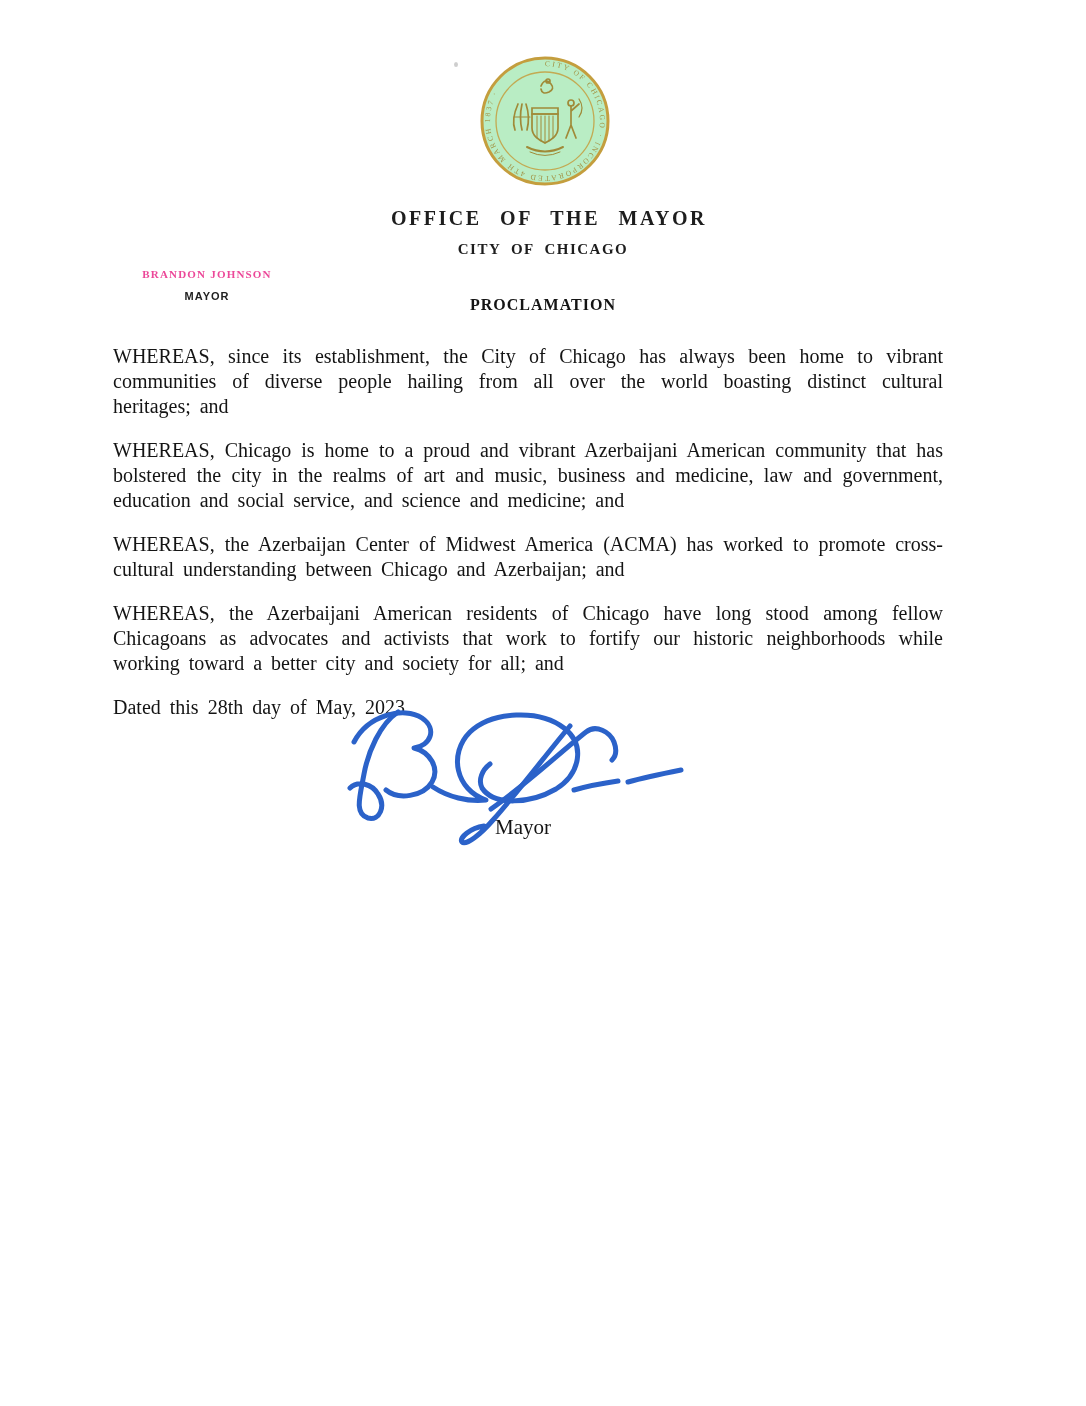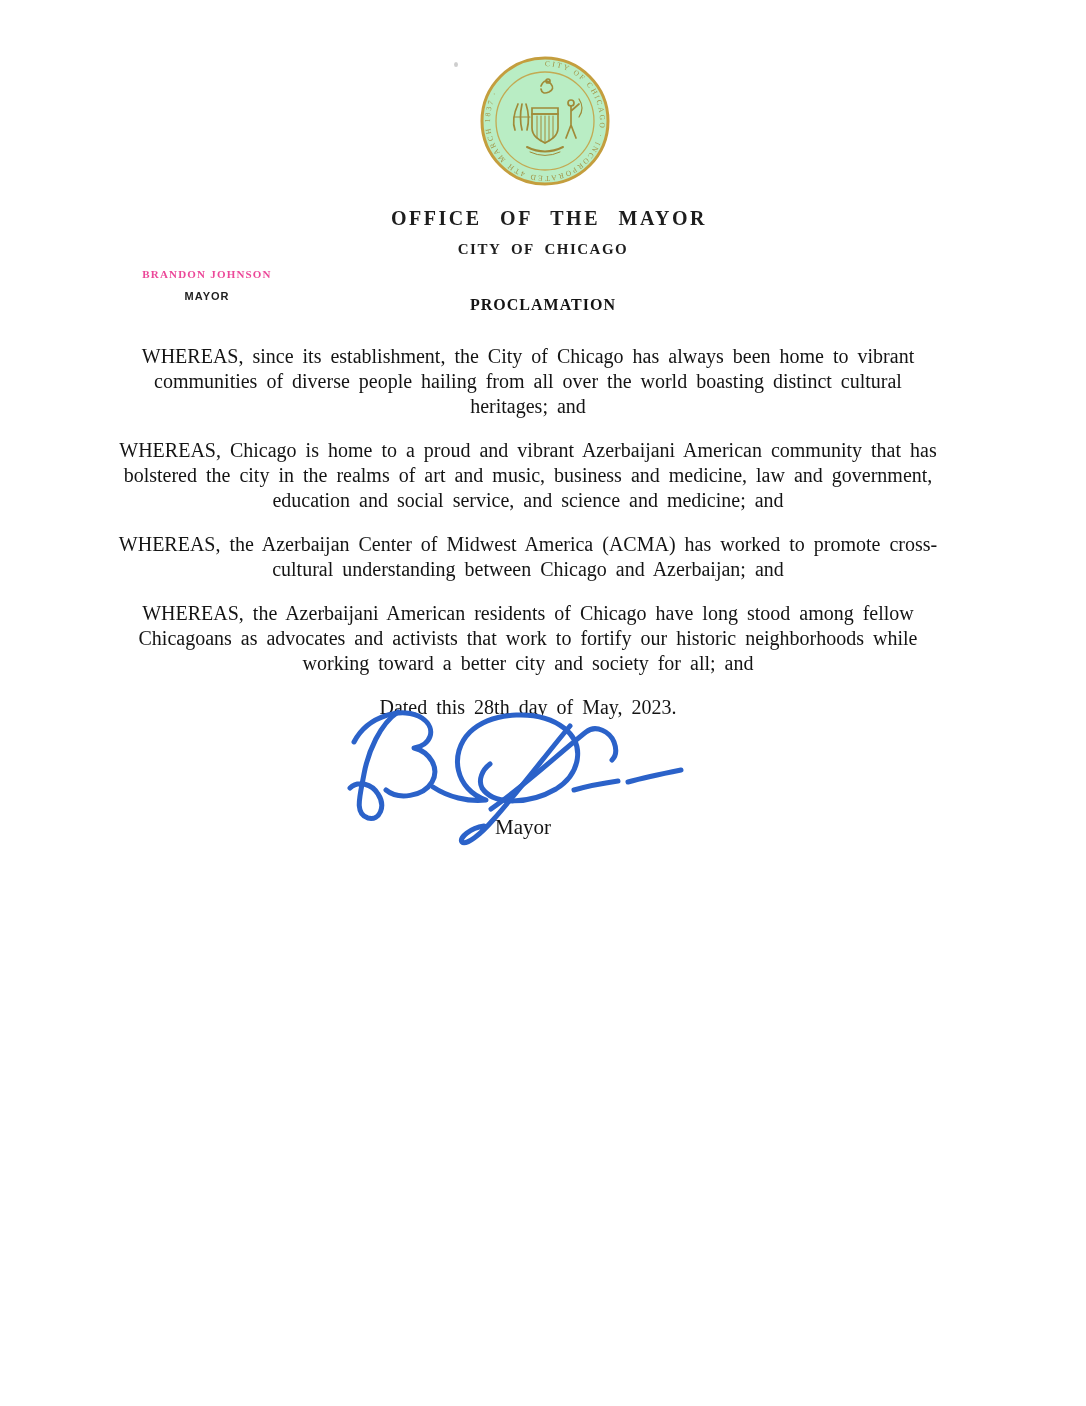--- a/index.html
+++ b/index.html
@@ -84,21 +84,21 @@
     position: absolute;
     left: 113px;
     top: 344px;
     width: 830px;
     font-size: 20px;
     line-height: 25px;
     text-align: justify;
     word-spacing: 4px;
     color: #141414;
   }
-  .body-text p { margin: 0 0 19px 0; text-align: center; }
+  .body-text p { margin: 0 0 19px 0; }
   .sign-block {
     position: relative;
     height: 170px;
     text-align: left;
   }
   .sign-block .dated { margin: 0; }
   .signature-svg {
     position: absolute;
     left: 225px;
     top: 2px;

